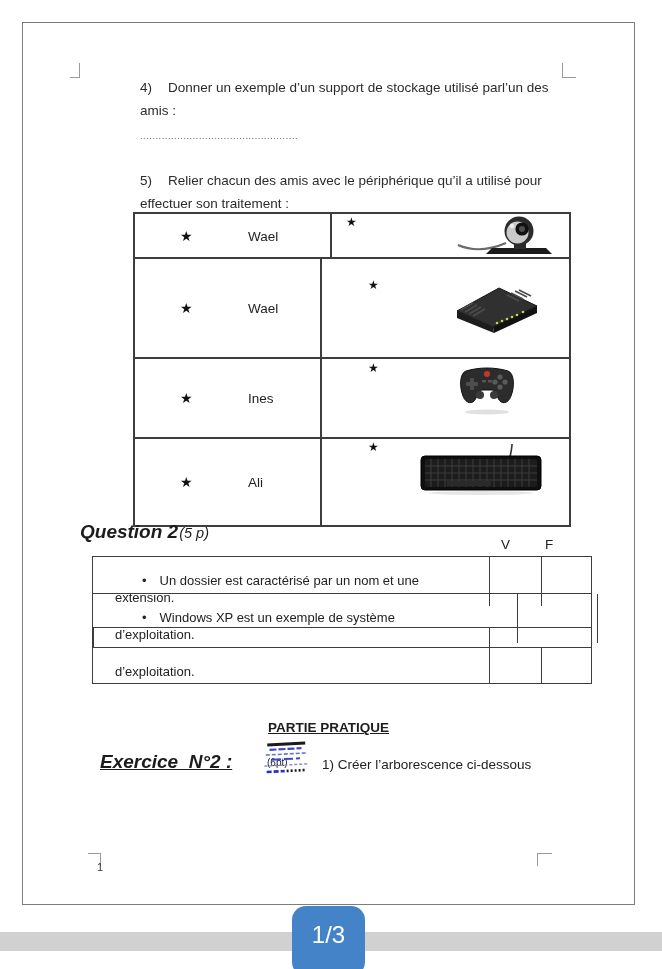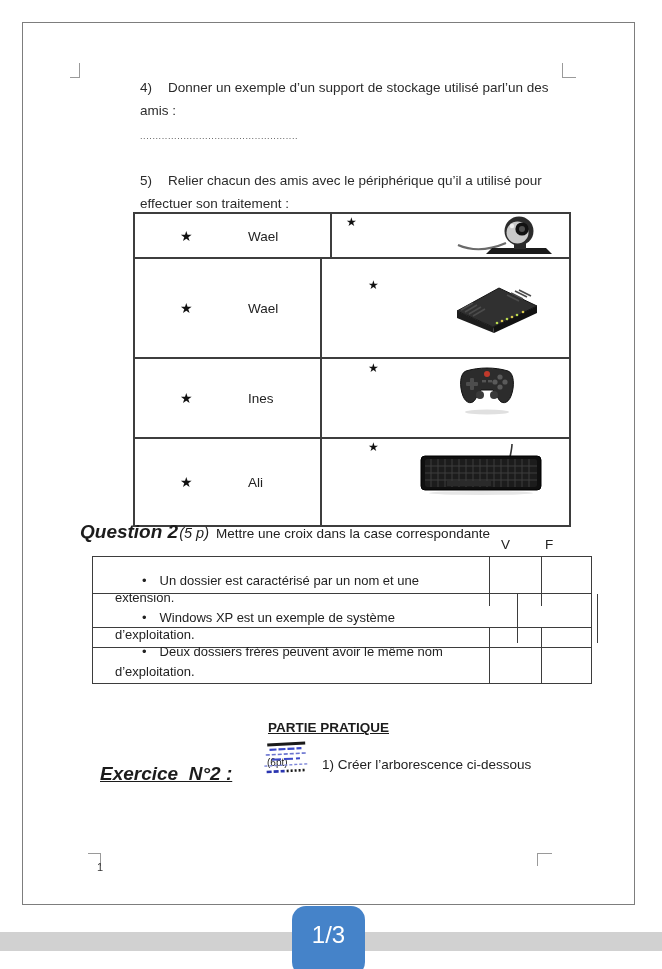--- a/index.html
+++ b/index.html
@@ -65,21 +65,21 @@
   .vfrow.h1{height:20px;}
   .vfstmt{font-size:13px;line-height:17px;color:#222;padding:1px 4px 0 22px;margin-top:14px;}
   .vfbullet{display:inline-block;padding-left:27px;padding-right:13px;}
   .vfl2:empty{display:none;}
   .vfcell{border-left:1.5px solid #3d3d3d;}
 
   .partie{position:absolute;left:0;top:697px;width:100%;text-align:center;font-size:13.5px;font-weight:bold;color:#1c1c1c;}
   .partie span{text-decoration:underline;}
 
   .exline{position:absolute;left:77px;top:712px;height:56px;}
-  .extitle{position:absolute;left:0;top:16px;font-size:19px;font-weight:bold;font-style:italic;text-decoration:underline;color:#1c1c1c;white-space:pre;margin-top:12px;}
+  .extitle{position:absolute;left:0;top:16px;font-size:19px;font-weight:bold;font-style:italic;text-decoration:underline;color:#1c1c1c;white-space:pre;}
   .expts{position:absolute;left:128px;top:22px;font-size:10px;color:#222;margin-left:39px;}
   .exscribble{position:absolute;left:160px;top:2px;}
   .exinstr{position:absolute;left:222px;top:22px;font-size:13.5px;color:#222;white-space:nowrap;}
 
   .footnum{position:absolute;left:74px;top:838px;font-size:11px;color:#333;}
 
   
   .toolbar{position:absolute;left:0;top:932px;width:662px;height:19px;}
   .badge{
     position:absolute;left:292px;top:906px;width:73px;height:70px;
@@ -195,21 +195,20 @@
           <ellipse cx="62" cy="49" rx="52" ry="2" fill="#e6e6e6"></ellipse>
         </svg>
       </div>
     </div>
 
   </div>
 
   <div class="q2head">
     <span class="q2title">Question 2</span>
     <span class="q2pts">(5 p)</span>
-    <span class="q2instr">Mettre une croix dans la case correspondante</span>
   </div>
 
   <div class="vf-head v">V</div>
   <div class="vf-head f">F</div>
 
   <div class="vftable">
     <div class="vfrow h2">
       <div class="vfstmt">
         <div><span class="vfbullet">•</span><span>Un dossier est caractérisé par un nom et une</span></div>
         <div class="vfl2">extension.</div>
@@ -219,24 +218,20 @@
     </div>
     <div class="vfrow h2b">
       <div class="vfstmt">
         <div><span class="vfbullet">•</span><span>Windows XP est un exemple de système</span></div>
         <div class="vfl2">d’exploitation.</div>
       </div>
       <div class="vfcell"></div>
       <div class="vfcell"></div>
     </div>
     <div class="vfrow h1">
-      <div class="vfstmt">
-        <div><span class="vfbullet">•</span><span>Deux dossiers frères peuvent avoir le même nom</span></div>
-
-      </div>
       <div class="vfcell"></div>
       <div class="vfcell"></div>
     </div>
     <div class="vfrow h2">
       <div class="vfstmt">
         <div class="vfl2">d’exploitation.</div>
       </div>
       <div class="vfcell"></div>
       <div class="vfcell"></div>
     </div>

